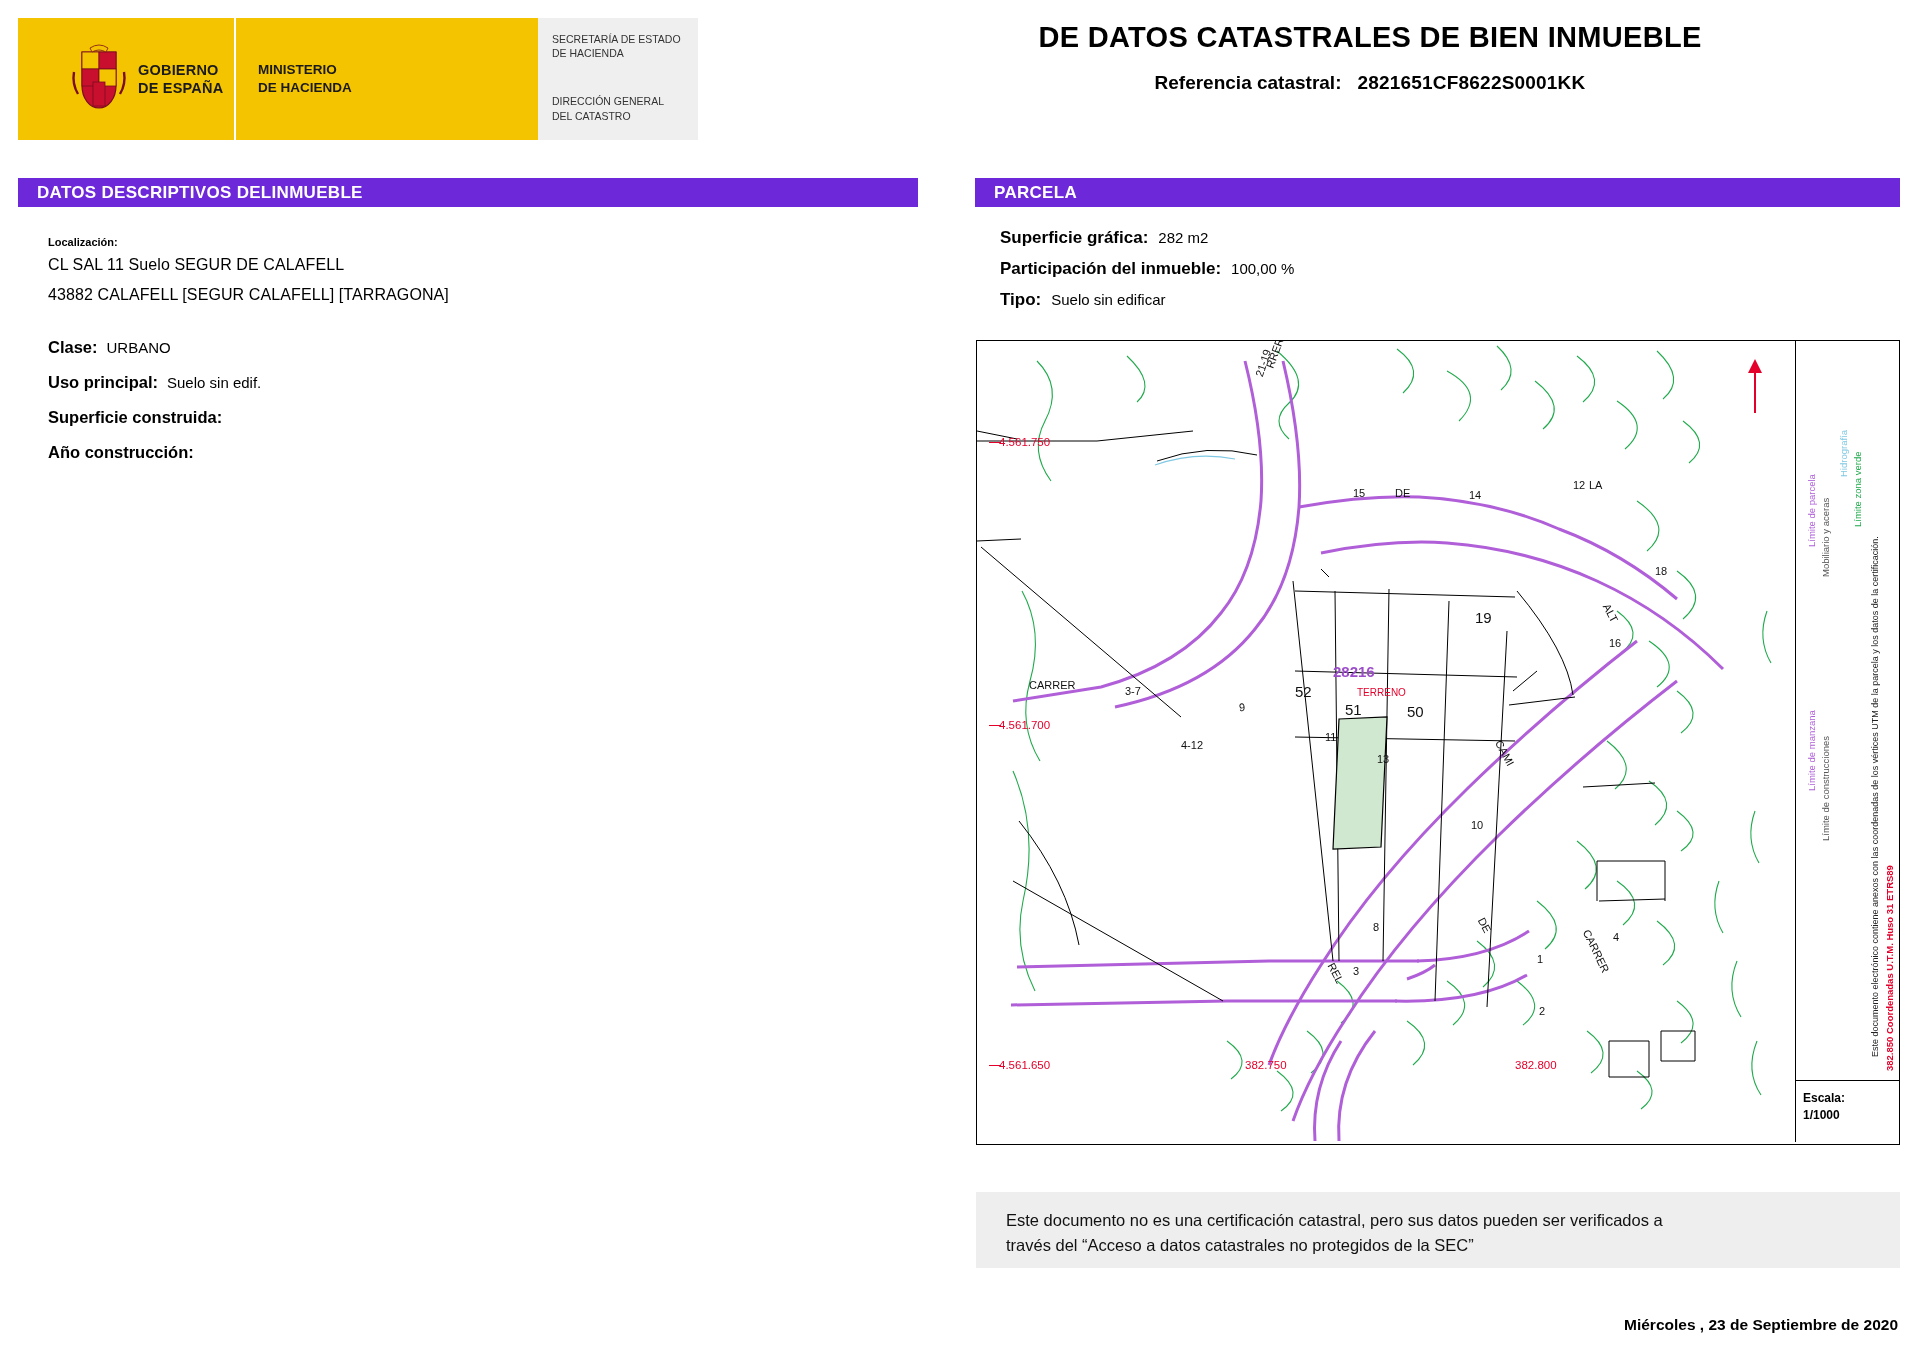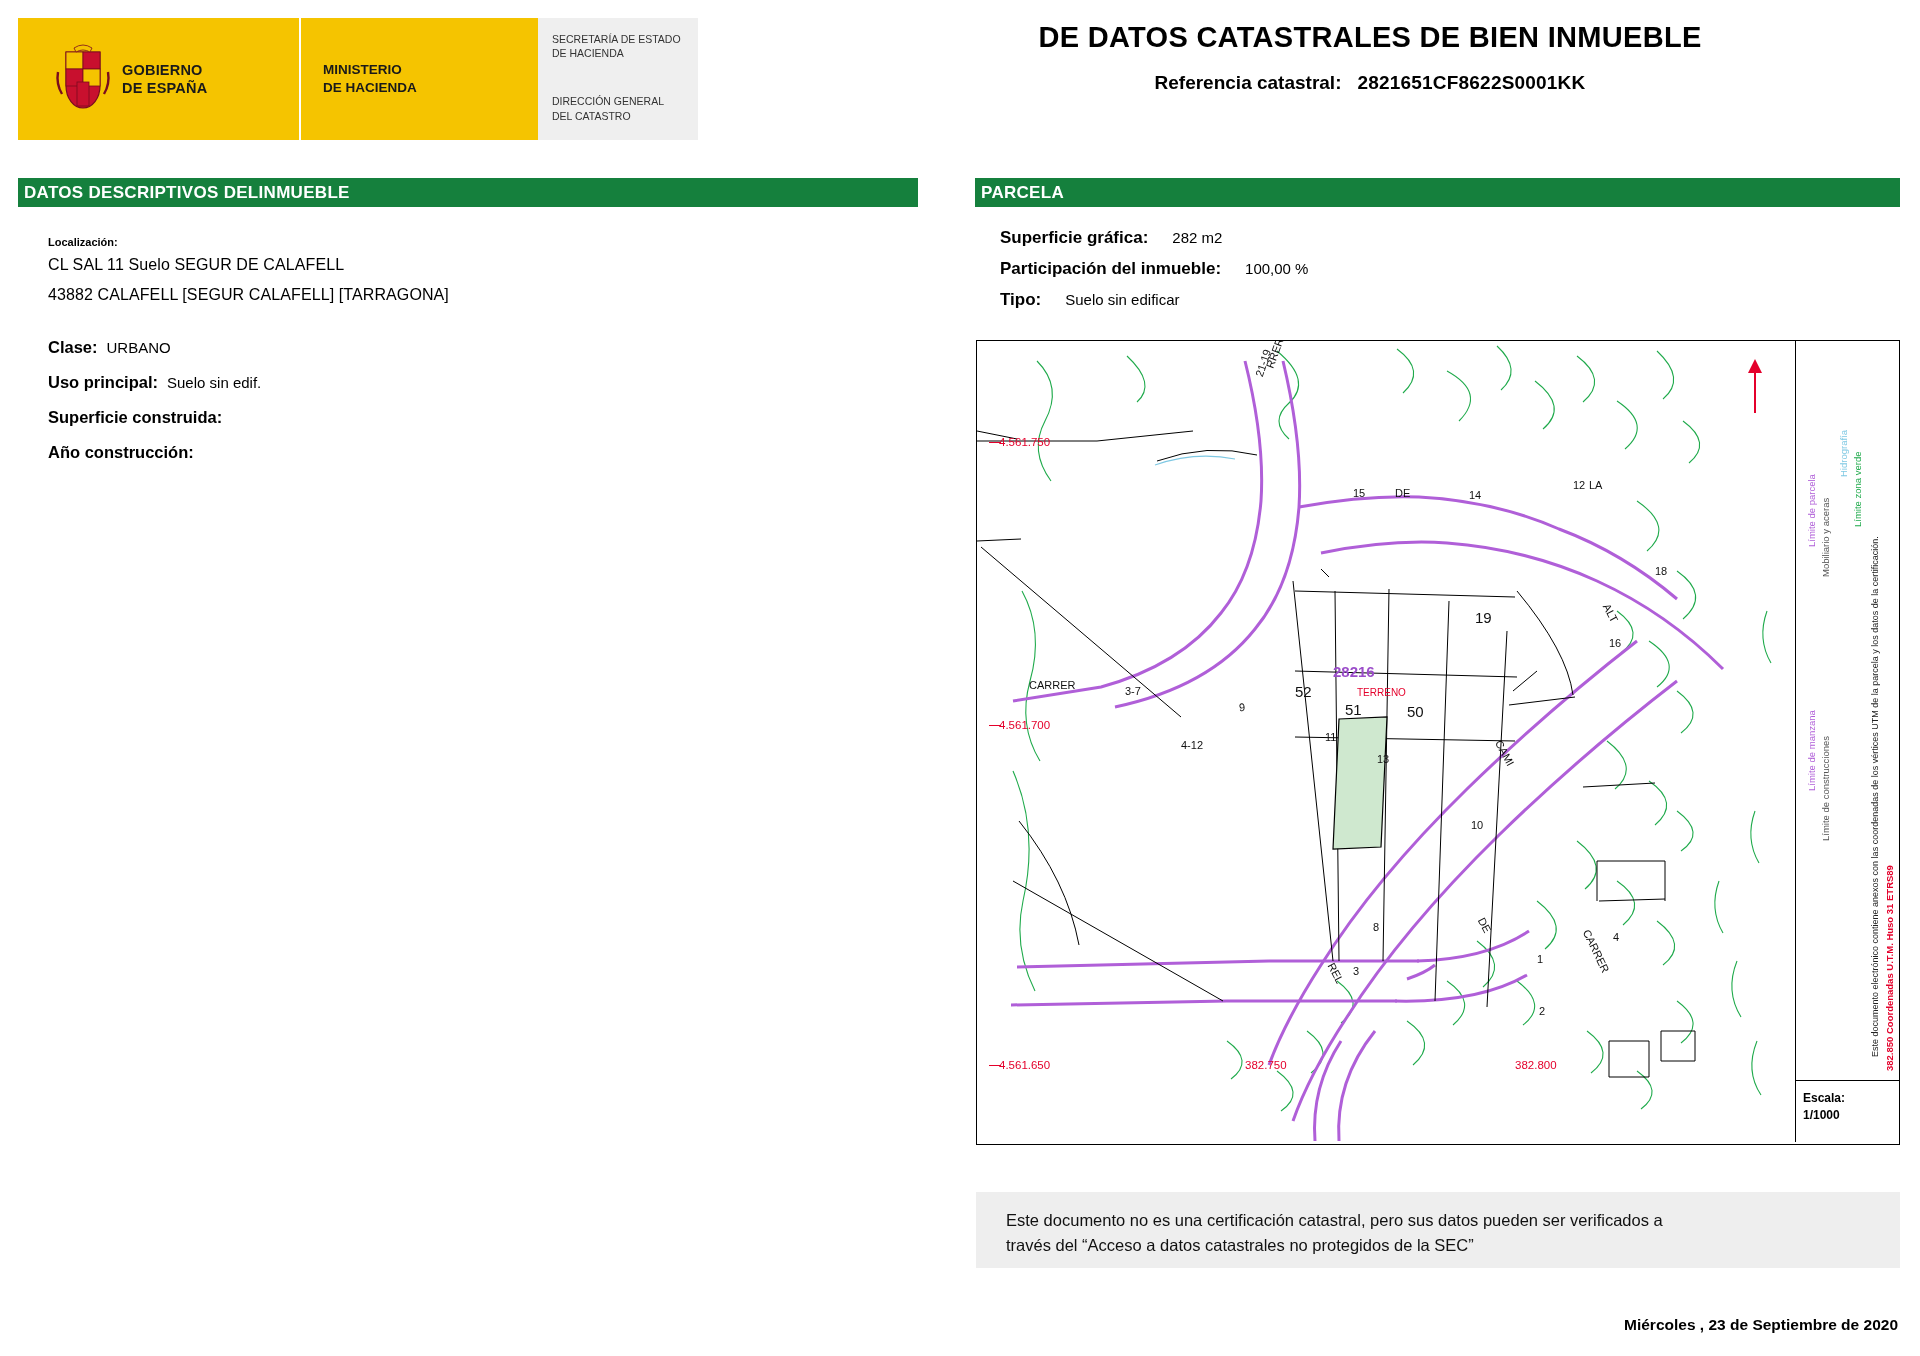--- a/index.html
+++ b/index.html
@@ -30,25 +30,25 @@
   .gob-band {
     position: absolute;
     left: 18px; top: 18px;
     width: 520px;
     height: 122px;
     background: #f5c400;
     display: flex;
     align-items: stretch;
   }
   .gob-left {
-    width: 283px;
+    width: 218px;
     display: flex;
     align-items: center;
     gap: 10px;
-    padding-left: 36px;
+    padding-left: 52px;
     border-right: 2px solid #ffffff;
   }
   .shield {
     width: 58px; height: 74px;
     position: relative;
     flex: 0 0 auto;
   }
   .shield svg { display:block; }
   .gob-text {
     font-size: 14.5px;
@@ -102,28 +102,28 @@
     align-items: baseline;
     gap: 16px;
   }
   .refline .lbl { font-weight: bold; }
   .refline .val { font-weight: bold; letter-spacing: 0.2px; }
 
   
   .bar {
     position: absolute;
     height: 29px;
-    background: #15803d;
+    background: #6d28d9;
     color: #ffffff;
     font-size: 17px;
     font-weight: bold;
     letter-spacing: 0.3px;
     display: flex;
     align-items: center;
-    padding-left: 6px;
+    padding-left: 19px;
   }
   .bar.left { left: 18px; top: 178px; width: 900px; }
   .bar.right { left: 975px; top: 178px; width: 925px; }
 
   
   .left-col {
     position: absolute;
     left: 48px; top: 236px;
     width: 870px;
   }
@@ -148,21 +148,21 @@
   .right-col {
     position: absolute;
     left: 1000px; top: 228px;
     width: 900px;
   }
   .kvr {
     font-size: 17px;
     margin-bottom: 11px;
     display: flex;
     align-items: baseline;
-    gap: 24px;
+    gap: 10px;
   }
   .kvr .k { font-weight: bold; }
   .kvr .v { font-size: 15px; }
 
   
   .map-wrap {
     position: absolute;
     left: 976px; top: 340px;
     width: 924px;
     height: 805px;

